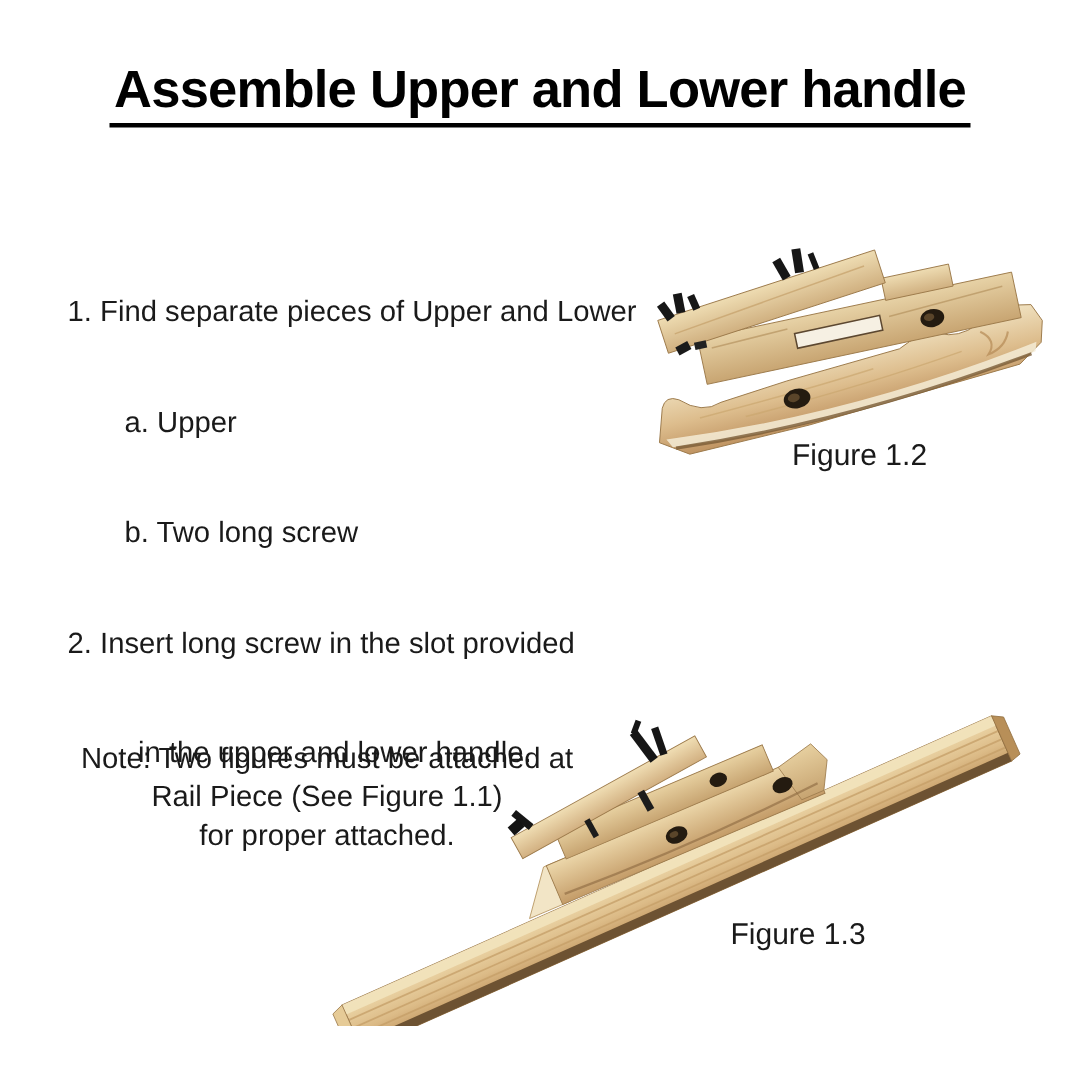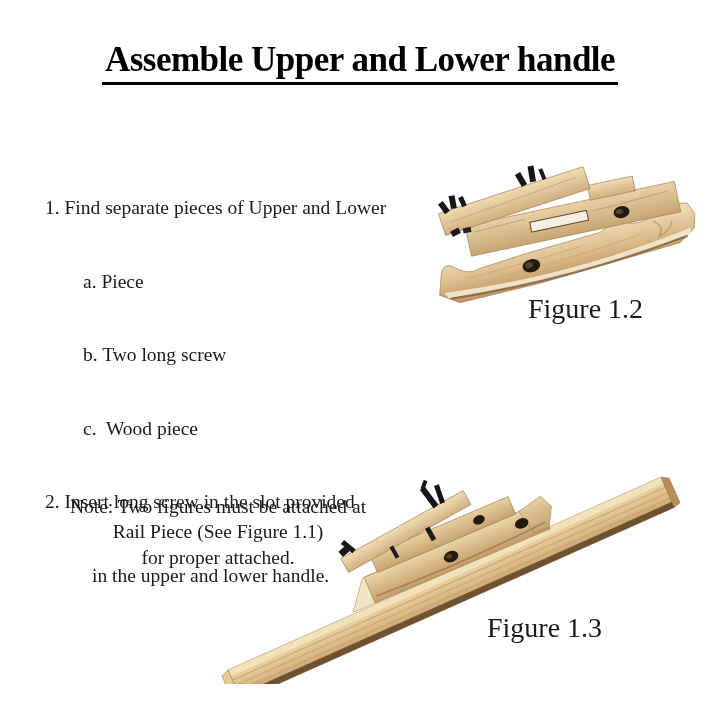--- a/index.html
+++ b/index.html
@@ -1,57 +1,56 @@
 <!DOCTYPE html>
 <html><head>
 <meta charset="utf-8">
 <style>
   html,body{margin:0;padding:0;background:#ffffff;}
   .page{
     position:relative;width:720px;height:684px;background:#ffffff;overflow:hidden;
-    font-family:Liberation Serif, serif;color:#1a1a1a;
+    font-family:Liberation Sans, sans-serif;color:#1a1a1a;
   }
   .title-wrap{position:absolute;left:0;right:0;top:40px;text-align:center;}
   .title{
     display:inline-block;font-size:35px;font-weight:bold;color:#000;
     letter-spacing:-0.5px;border-bottom:3.5px solid #000;padding:0 3px 2px 3px;
   }
   .instructions{
     position:absolute;left:45px;top:147px;width:480px;
     font-size:19.5px;line-height:24.5px;white-space:pre;
   }
   .ln{white-space:pre;}
   .ind1{padding-left:24px;}
   .ind2{padding-left:38px;}
   .ind3{padding-left:47px;}
   .note{
     position:absolute;left:45px;top:494px;width:346px;text-align:center;
     font-size:19.5px;line-height:25.3px;
   }
   .fig12{position:absolute;left:418px;top:132px;width:300px;height:172px;}
   .fig13{position:absolute;left:208px;top:430px;width:510px;height:285px;}
-  .caption{position:absolute;font-size:28px;color:#1a1a1a;}
+  .caption{position:absolute;font-size:20px;color:#1a1a1a;}
   .cap12{left:528px;top:293px;}
   .cap13{left:487px;top:612px;}
   svg{display:block;}
 </style>
 </head>
 <body>
 
 <div class="page">
 
   <div class="title-wrap">
     <span class="title">Assemble Upper and Lower handle</span>
   </div>
 
   <div class="instructions">
     <div class="ln">1. Find separate pieces of Upper and Lower</div>
-    <div class="ln ind2">a. Piece</div>
+    <div class="ln ind2">a. Upper</div>
     <div class="ln ind2">b. Two long screw</div>
-    <div class="ln ind2">c.  Wood piece</div>
     <div class="ln">2. Insert long screw in the slot provided</div>
     <div class="ln ind3">in the upper and lower handle.</div>
     
     
     
     
   </div>
 
   <div class="note">
     <div>Note: Two figures must be attached at</div>

